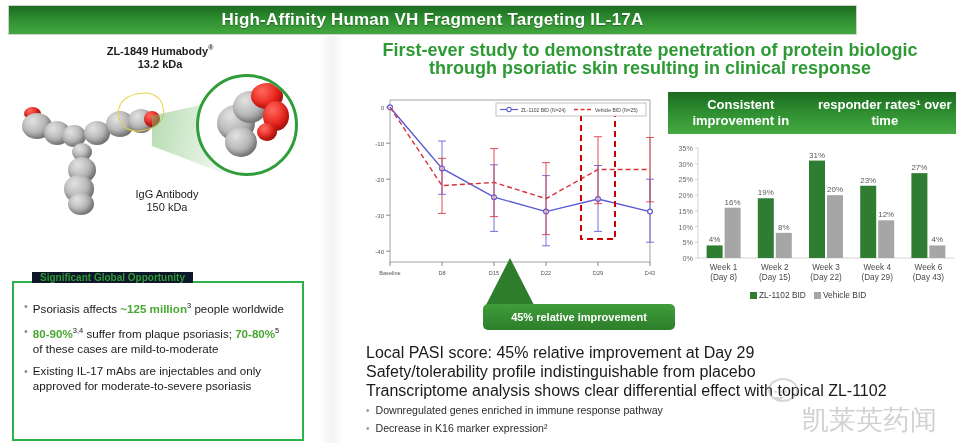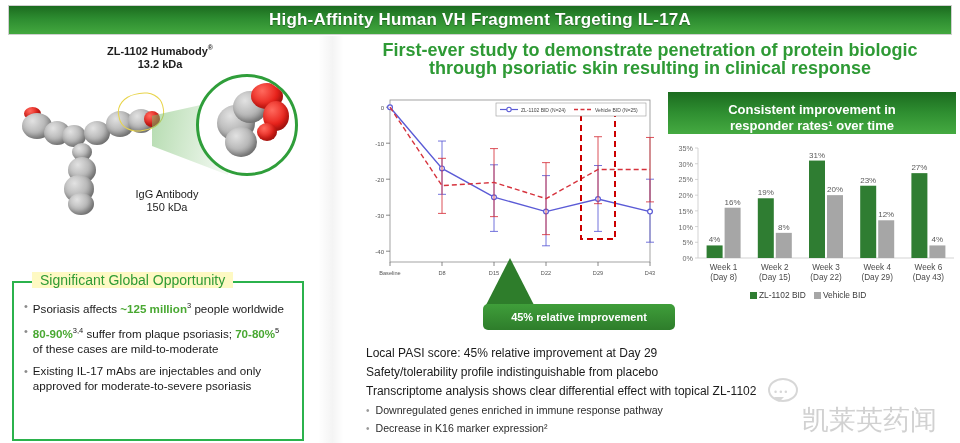--- a/index.html
+++ b/index.html
@@ -6,21 +6,21 @@
   body {
     width: 960px; height: 443px; overflow: hidden;
     background: #ffffff;
     font-family: "Liberation Sans", sans-serif;
     position: relative;
   }
   .slide { position: absolute; inset: 0; }
 
   
   .title-bar {
-    position: absolute; left: 8px; top: 5px; width: 944px; height: 30px;
+    position: absolute; left: 8px; top: 5px; width: 849px; height: 30px;
     background: linear-gradient(to bottom, #1b6b1f 0%, #2d8c30 45%, #43a83f 100%);
     border: 1px solid #cfcfcf;
     display: flex; align-items: center; justify-content: center;
   }
   .title-bar .t {
     color: #ffffff; font-size: 17px; font-weight: bold; letter-spacing: .2px;
     text-shadow: 0 1px 1px rgba(0,0,0,.35);
   }
 
   
@@ -62,22 +62,22 @@
     position: absolute; left: 196px; top: 38px; width: 102px; height: 102px;
     border: 3px solid #2f9e3a; border-radius: 50%; background: #ffffff; overflow: hidden;
   }
 
   
   .opp-box {
     position: absolute; left: 12px; top: 245px; width: 292px; height: 160px;
     border: 2px solid #2bb24c; background: #ffffff;
   }
   .opp-title {
-    position: absolute; left: 18px; top: -11px; background: #fef9c3;
-    padding: 0 8px; font-size: 14px; font-weight: normal; color: #2e9a35;
+    position: absolute; left: 18px; top: -11px; background: #0f172a;
+    padding: 0 8px; font-size: 10px; font-weight: bold; color: #2e9a35;
     white-space: nowrap;
   }
   .opp-list { padding: 16px 12px 6px 10px; }
   .opp-li {
     display: flex; font-size: 11.6px; color: #1a1a1a; line-height: 14.5px;
     margin-bottom: 8px;
   }
   .opp-li .dot { color: #8a8a8a; font-size: 11px; margin-right: 5px; line-height: 14.5px; }
   .g { color: #49a832; font-weight: bold; }
   .b { font-weight: normal; }
@@ -100,30 +100,30 @@
     position: absolute; left: 483px; top: 304px; width: 192px; height: 26px;
     background: linear-gradient(to bottom, #3f9e3a, #2e7d2b);
     border-radius: 5px; display: flex; align-items: center; justify-content: center;
     color: #ffffff; font-size: 11px; font-weight: bold;
   }
 
   
   .resp-header {
     position: absolute; left: 668px; top: 92px; width: 288px; height: 42px;
     background: linear-gradient(to bottom, #1b6b1f 0%, #2f8f31 50%, #45aa41 100%);
-    display: flex; flex-direction: column; align-items: center; justify-content: flex-end;
+    display: flex; flex-direction: row; align-items: center; justify-content: space-between;
     color: #ffffff; font-size: 13px; font-weight: bold; line-height: 16px;
     text-align: center;
   }
   .bar-chart { position: absolute; left: 666px; top: 136px; width: 292px; height: 168px; }
   .bc-svg { width: 292px; height: 168px; display: block; }
 
   
   .summary { position: absolute; left: 366px; top: 344px; width: 590px; }
-  .sum-line { font-size: 12px; color: #1a1a1a; line-height: 18px; margin-bottom: 1px; }
+  .sum-line { font-size: 16px; color: #1a1a1a; line-height: 18px; margin-bottom: 1px; }
   .sum-sub {
     display: flex; font-size: 10.6px; color: #2b2b2b; line-height: 15px; margin-top: 3px;
   }
   .sum-sub .dot { color: #9a9a9a; margin-right: 6px; font-size: 10px; }
 
   
   .watermark {
     position: absolute; left: 768px; top: 372px; width: 186px; height: 44px;
     opacity: .45; pointer-events: none;
   }
@@ -154,21 +154,21 @@
 
   <div class="title-bar">
     <span class="t">High-Affinity Human VH Fragment Targeting IL-17A</span>
   </div>
 
   <div class="edge-shade"></div>
 
   <div class="left-col">
 
     <div class="mol-caption-top">
-      <span>ZL-1102 Humabody</span><sup>®</sup><br>
+      <span>ZL-1849 Humabody</span><sup>®</sup><br>
       <span>13.2 kDa</span>
     </div>
 
     <div class="molecule">
 
       <div class="blob red" style="left:2px;  top:16px; width:17px; height:13px;"></div>
       <div class="blob" style="left:0px;  top:22px; width:30px; height:26px;"></div>
       <div class="blob" style="left:22px; top:30px; width:26px; height:24px;"></div>
       <div class="blob" style="left:40px; top:34px; width:24px; height:22px;"></div>
 

